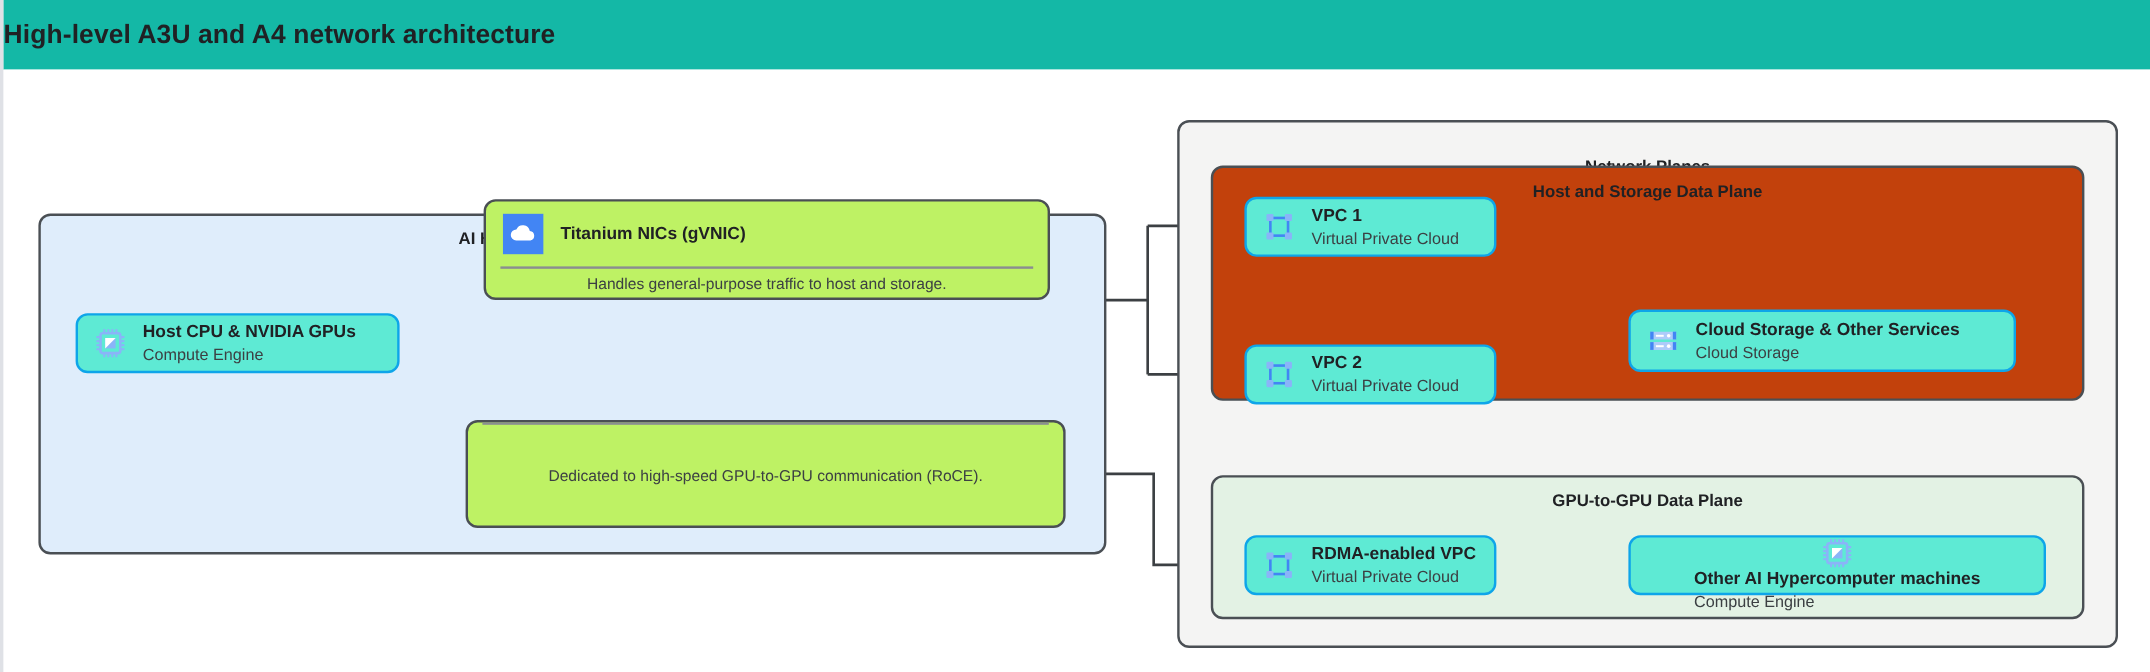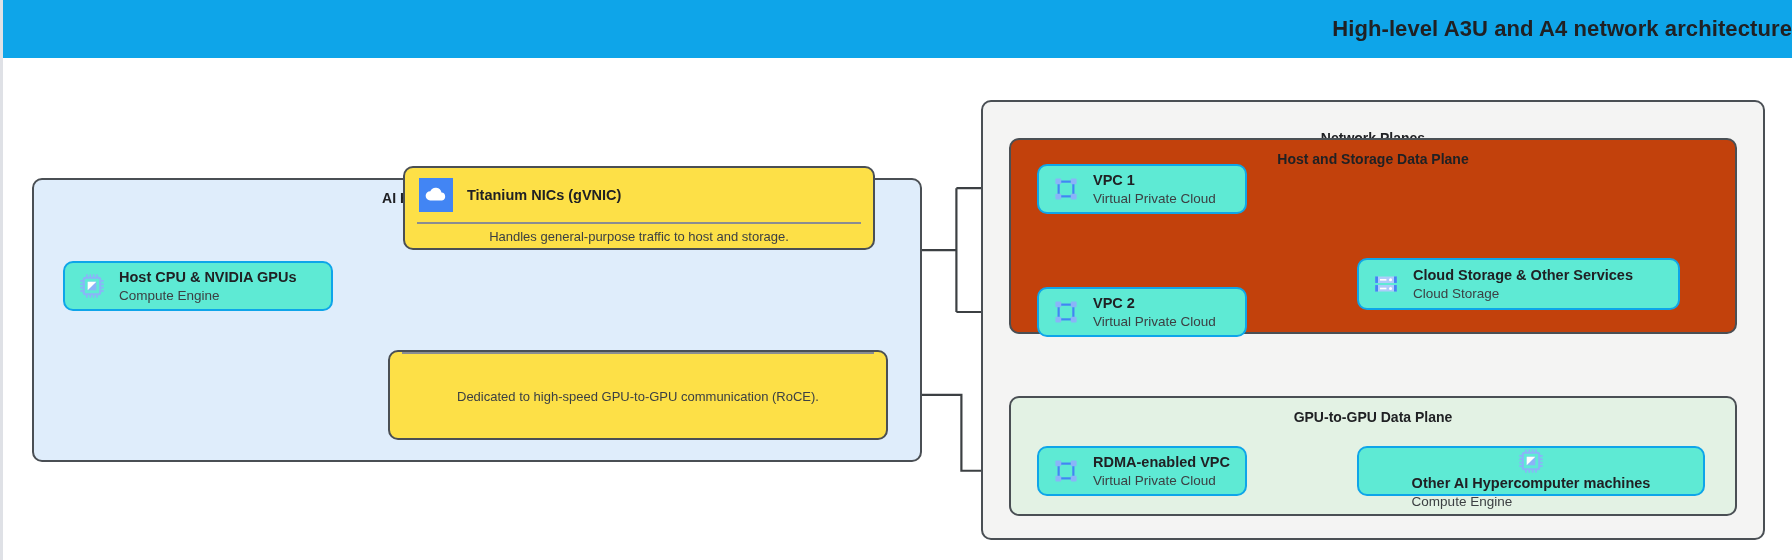--- a/index.html
+++ b/index.html
@@ -9,22 +9,22 @@
     font-family:"Liberation Sans","DejaVu Sans",sans-serif;
     color:#202124;
     overflow:hidden;
     position:relative;
   }
   #app{position:absolute;inset:0;border-left:3px solid #dfe1e6;box-sizing:border-box;}
 
   
   .header{
     position:absolute;left:0;top:0;width:100%;height:58px;
-    background:#0ea5e9;
-    display:flex;align-items:center;justify-content:flex-end;
+    background:#14b8a6;
+    display:flex;align-items:center;justify-content:flex-start;
     box-sizing:border-box;
   }
   .header-title{font-size:22px;font-weight:bold;color:#202124;letter-spacing:.1px;}
 
   
   .canvas{position:absolute;left:0;top:58px;right:0;bottom:0;background:#fff;}
 
   
   .group{position:absolute;box-sizing:border-box;border:2px solid #4a4f54;border-radius:10px;}
   .group-title{
@@ -43,21 +43,21 @@
     border:2px solid #0ea5e9;border-radius:10px;
     display:flex;align-items:center;
   }
   .card-icon{flex:0 0 auto;margin-left:14px;margin-right:14px;display:block;}
   .card-text{display:flex;flex-direction:column;justify-content:center;line-height:1.25;}
   .card-title{font-size:14.5px;font-weight:bold;color:#202124;}
   .card-sub{font-size:13.5px;font-weight:normal;color:#3c4043;margin-top:2px;}
 
   
   .nic-card{
-    position:absolute;box-sizing:border-box;background:#fde047;
+    position:absolute;box-sizing:border-box;background:#bef264;
     border:2px solid #4a4f54;border-radius:10px;
     display:flex;flex-direction:column;
   }
   .nic-head{display:flex;align-items:center;flex:0 0 auto;padding:10px 0 10px 0;}
   .nic-title{font-size:14.5px;font-weight:bold;color:#202124;}
   .nic-divider{height:2px;background:#8a8d91;margin:0 12px;}
   .nic-desc{
     flex:1 1 auto;display:flex;align-items:center;justify-content:center;
     font-size:13px;color:#3c4043;text-align:center;padding:0 20px;
   }

